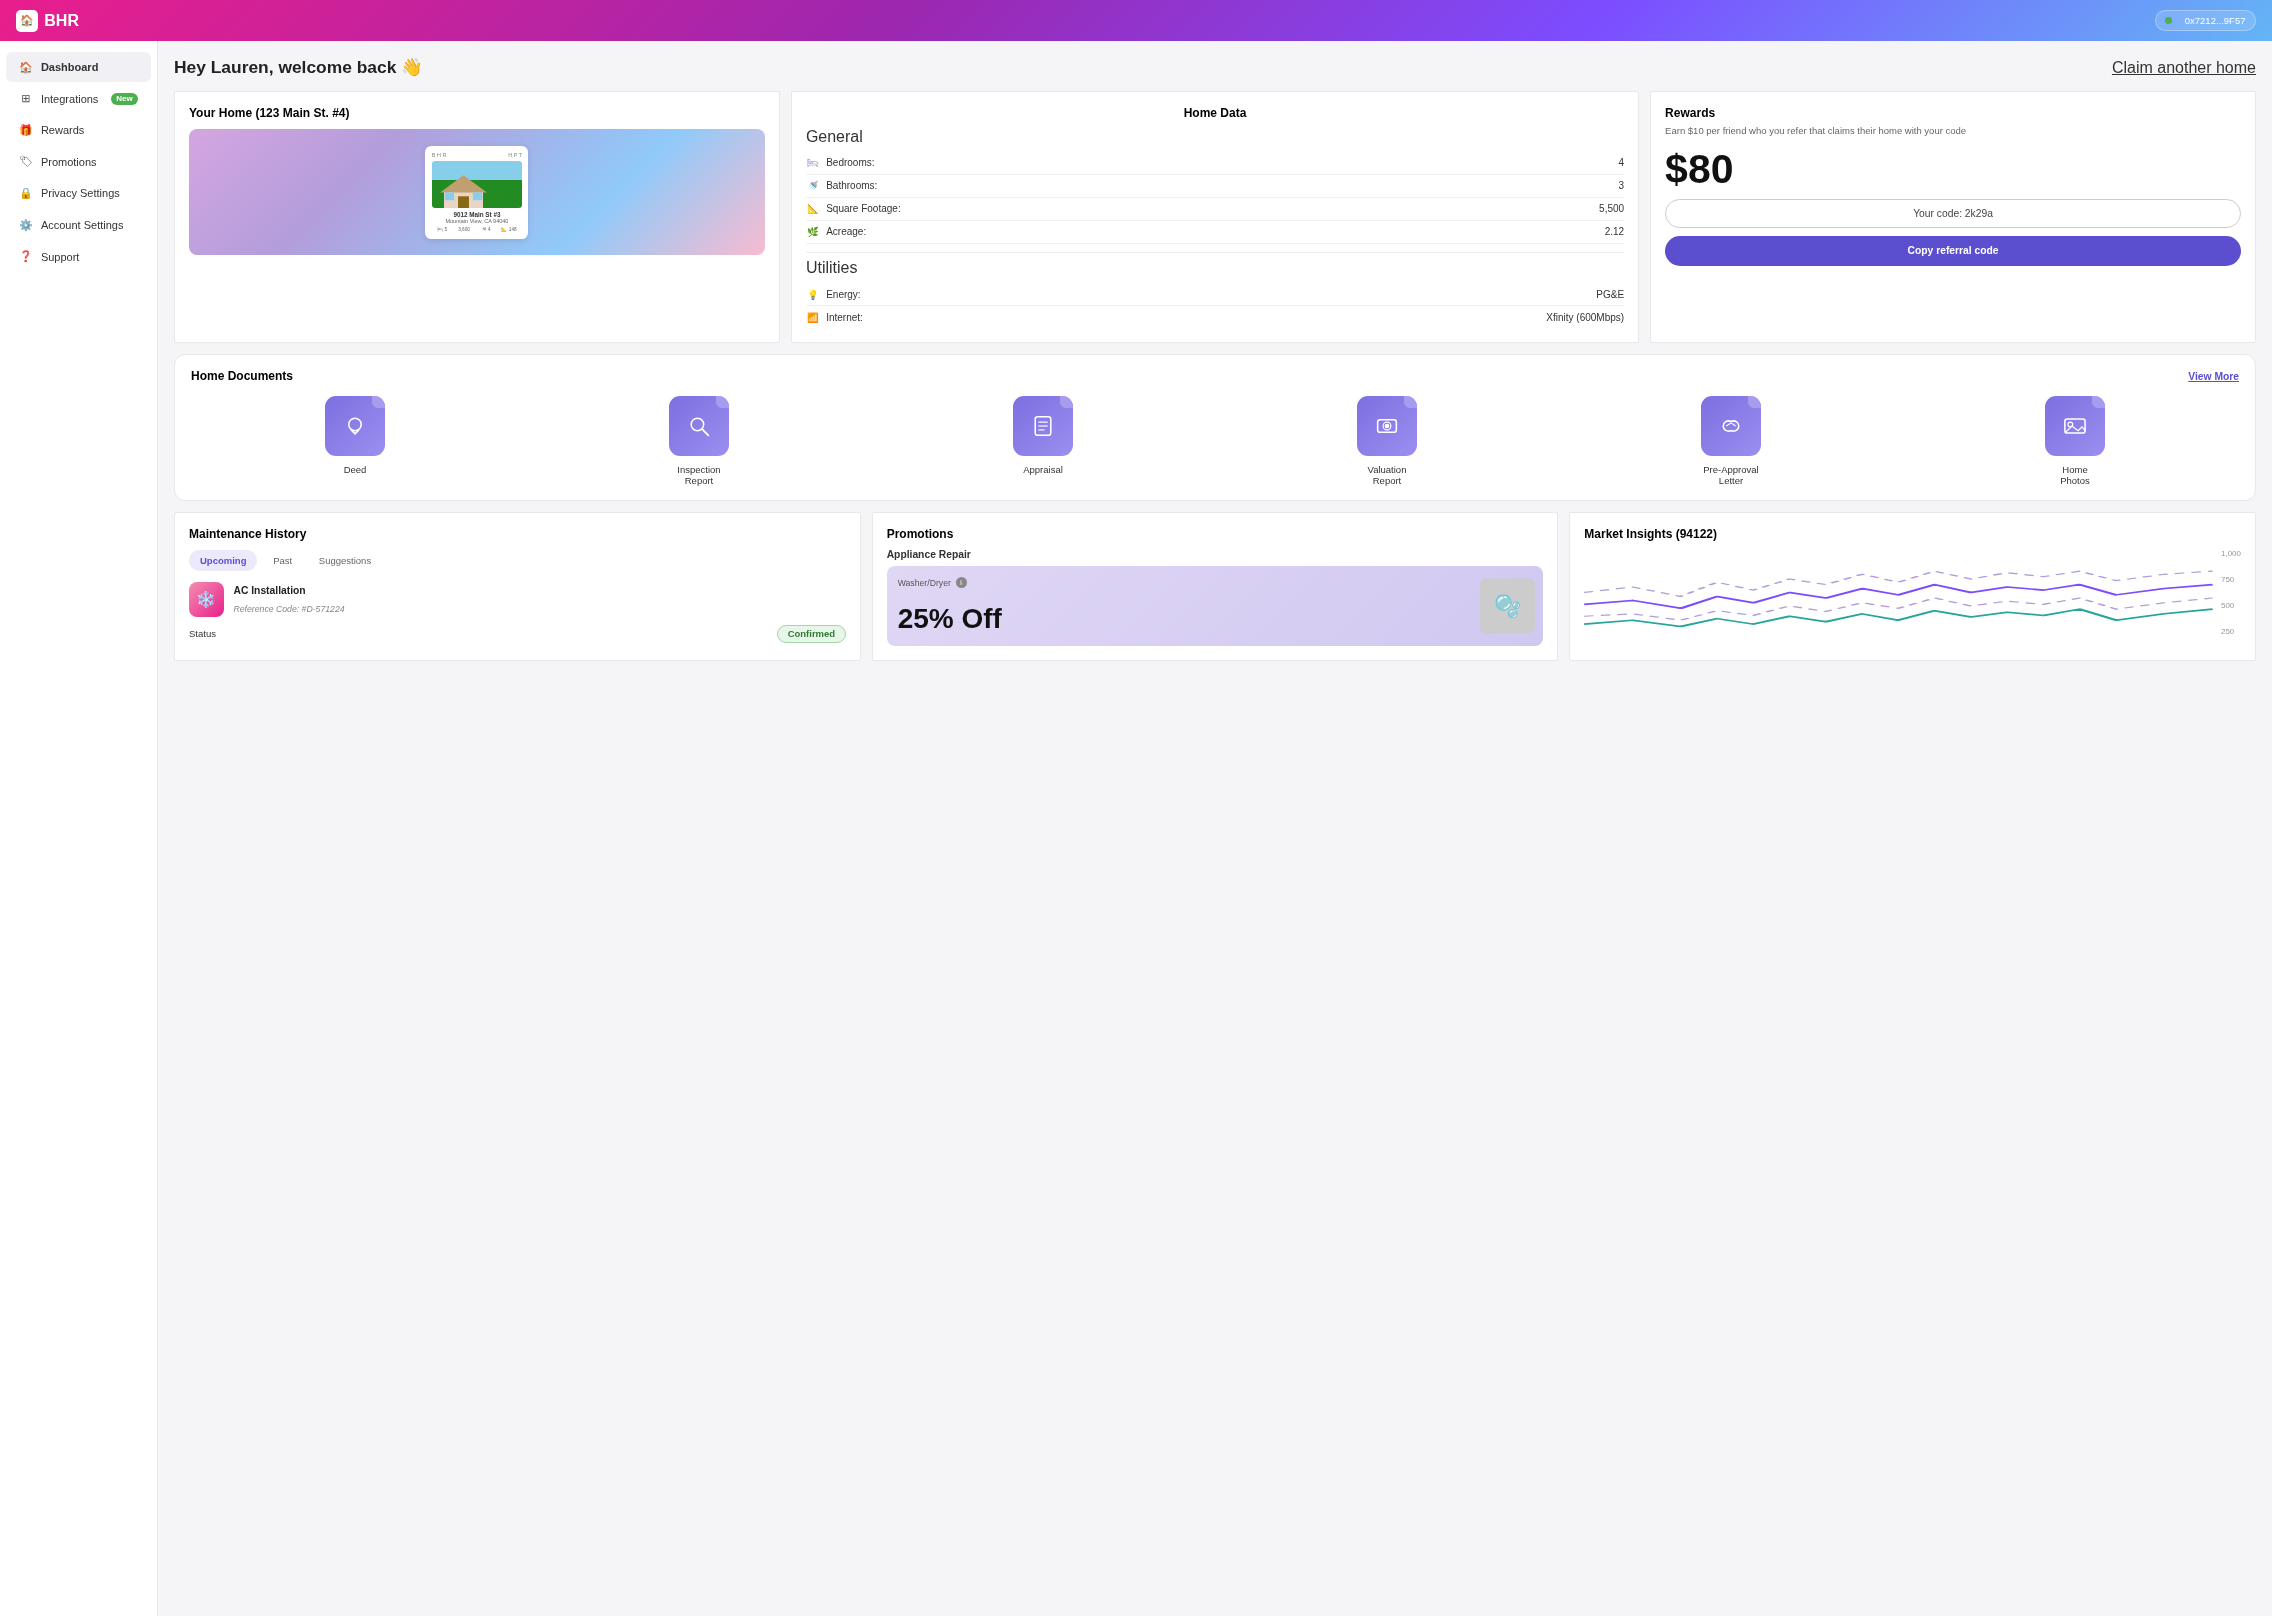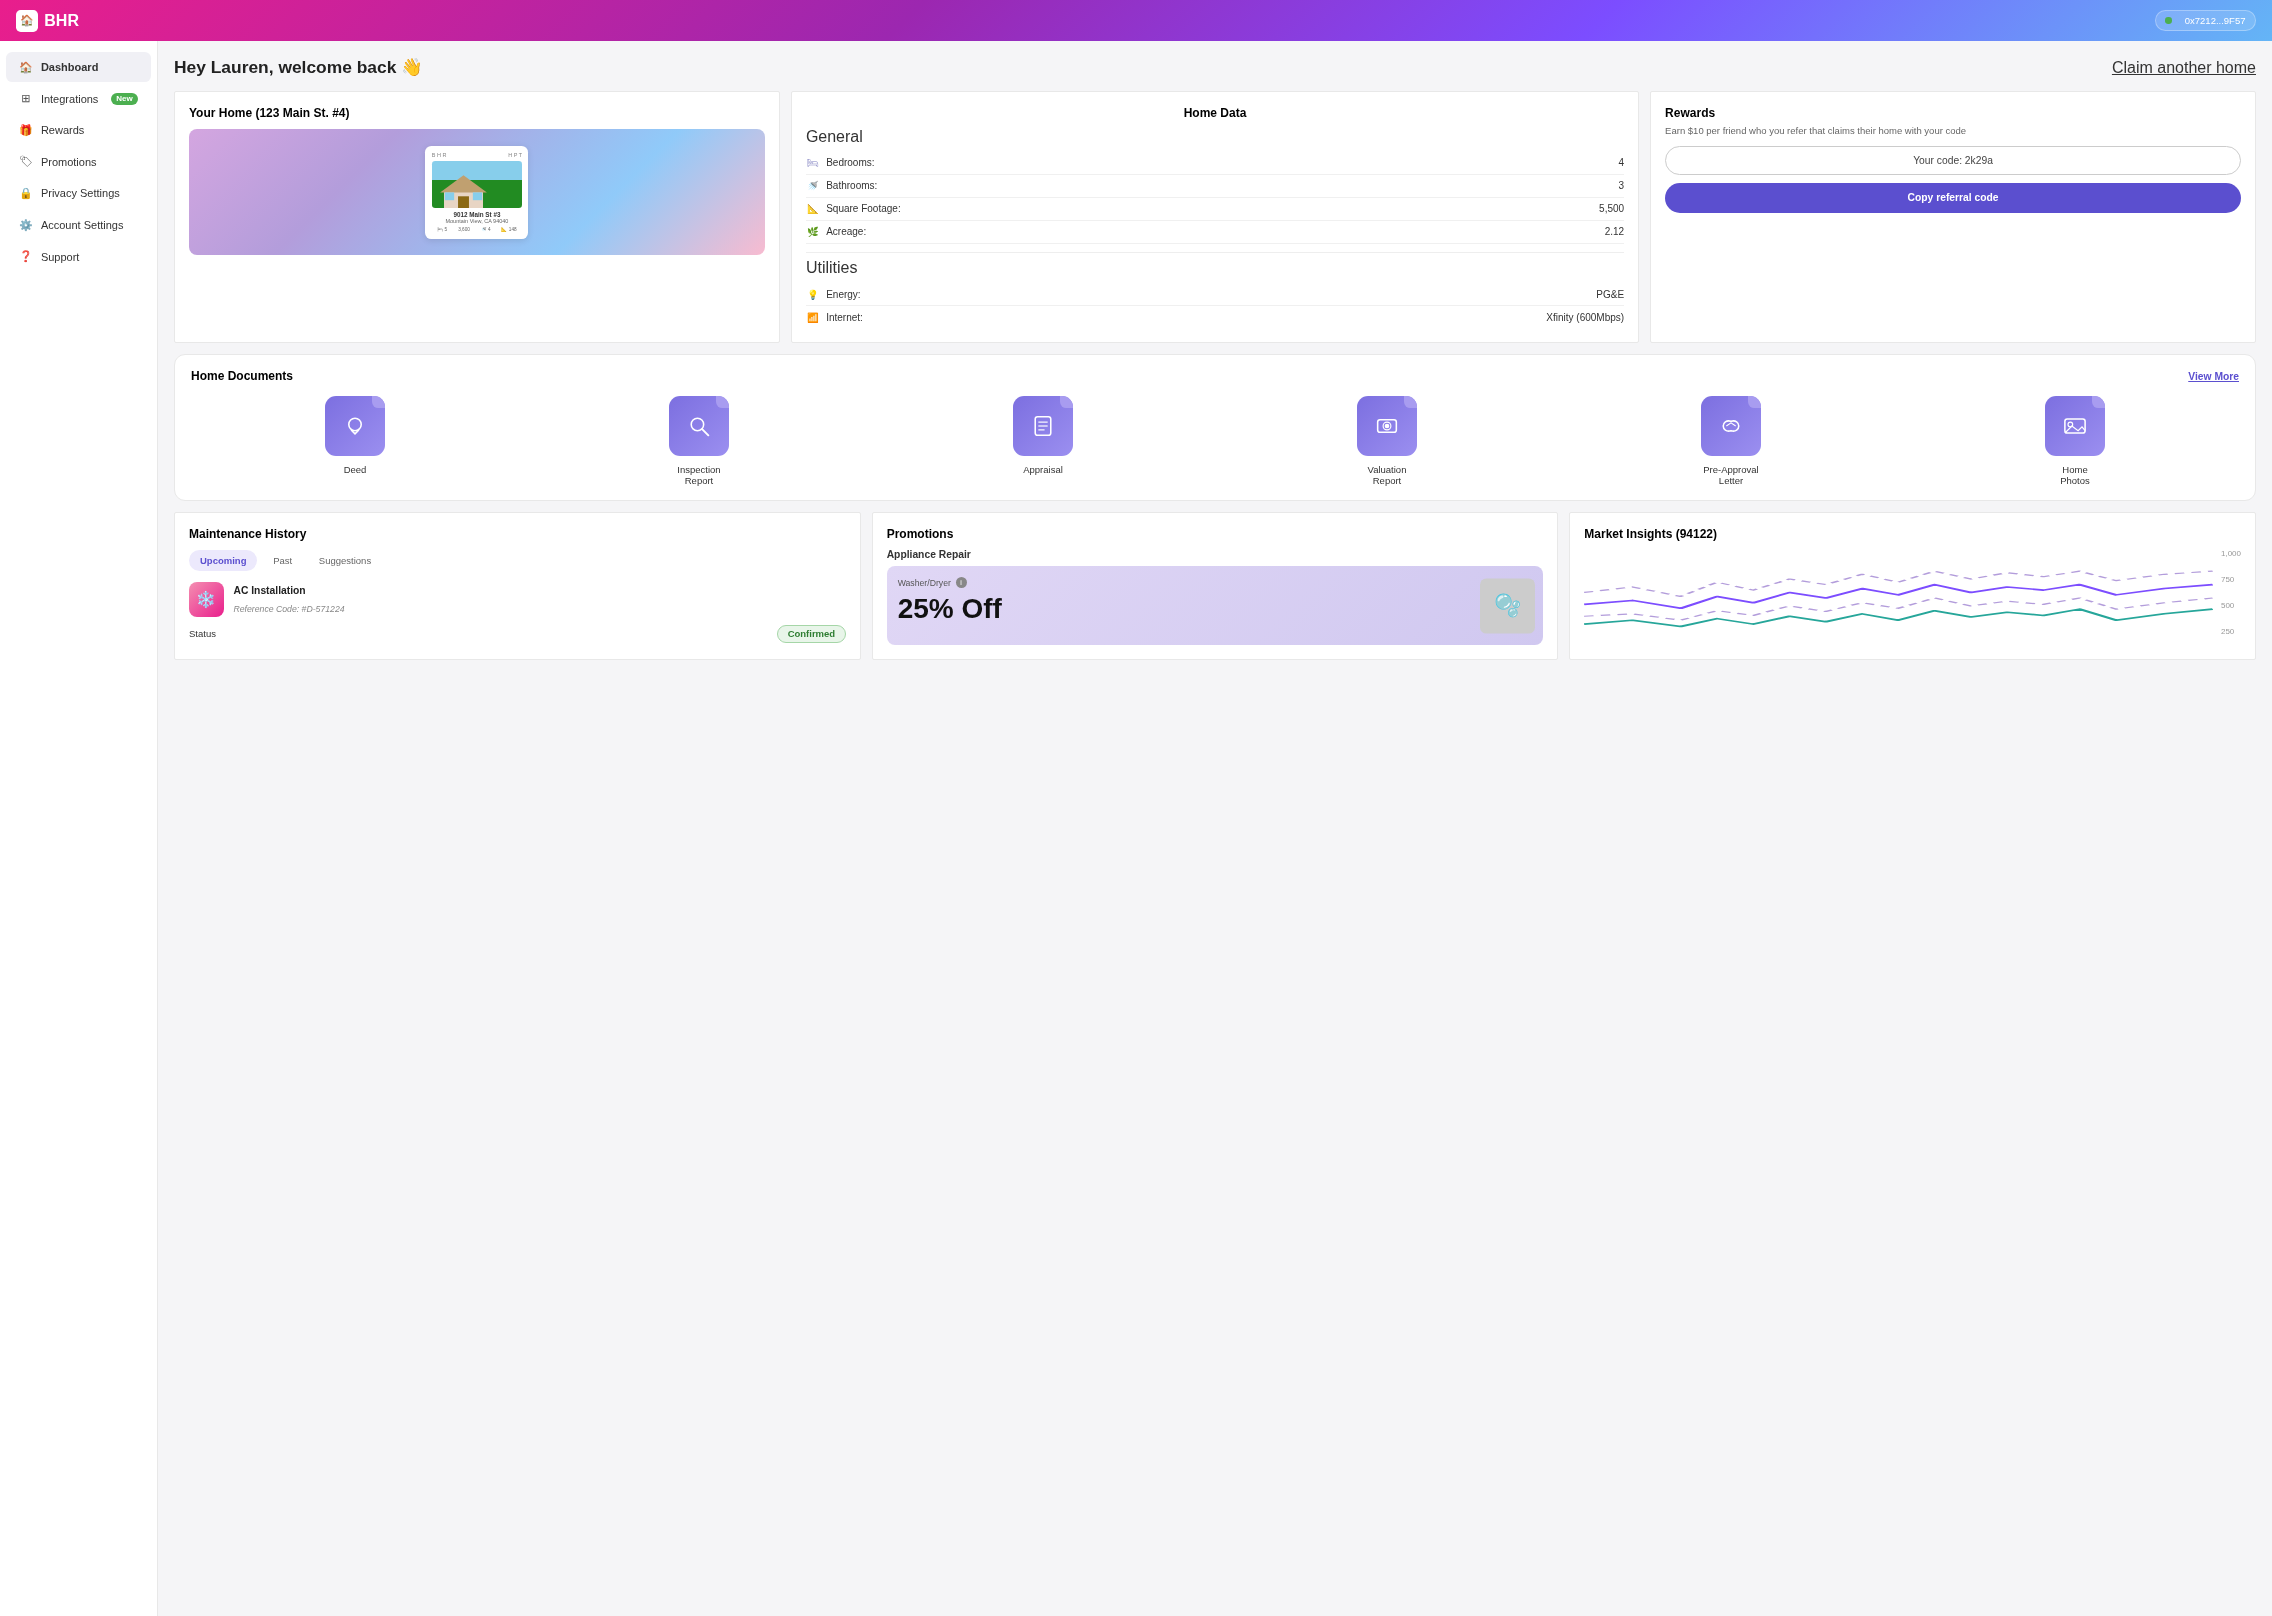--- a/index.html
+++ b/index.html
@@ -406,21 +406,21 @@
       overflow: hidden;
       background: linear-gradient(135deg, #e0d7f5 0%, #d0c8f0 100%);
       padding: 11px;
       position: relative;
       min-height: 79px;
     }
     .promo-badge-row {
       display: flex;
       align-items: center;
       gap: 4.7px;
-      margin-bottom: 5px;
+      margin-bottom: 15px;
     }
     .promo-badge-label {
       font-size: 8.7px;
       color: #555;
     }
     .promo-info-icon {
       width: 11px; height: 11px;
       background: #888;
       border-radius: 50%;
       display: flex; align-items: center; justify-content: center;
@@ -597,20 +597,21 @@
             <span class="data-icon">📶</span>
             <span>Internet:</span>
           </div>
           <span>Xfinity (600Mbps)</span>
         </div>
       </div>
 
       <div class="card">
         <div class="rewards-title">Rewards</div>
         <div class="rewards-desc">Earn $10 per friend who you refer that claims their home with your code</div>
+        <div class="rewards-amount">$80</div>
         <div class="referral-code-box">Your code: 2k29a</div>
         <button class="copy-btn">Copy referral code</button>
       </div>
     </div>
 
     <div class="docs-card">
       <div class="docs-header">
         <span class="docs-title">Home Documents</span>
         <a class="view-more-link">View More</a>
       </div>

